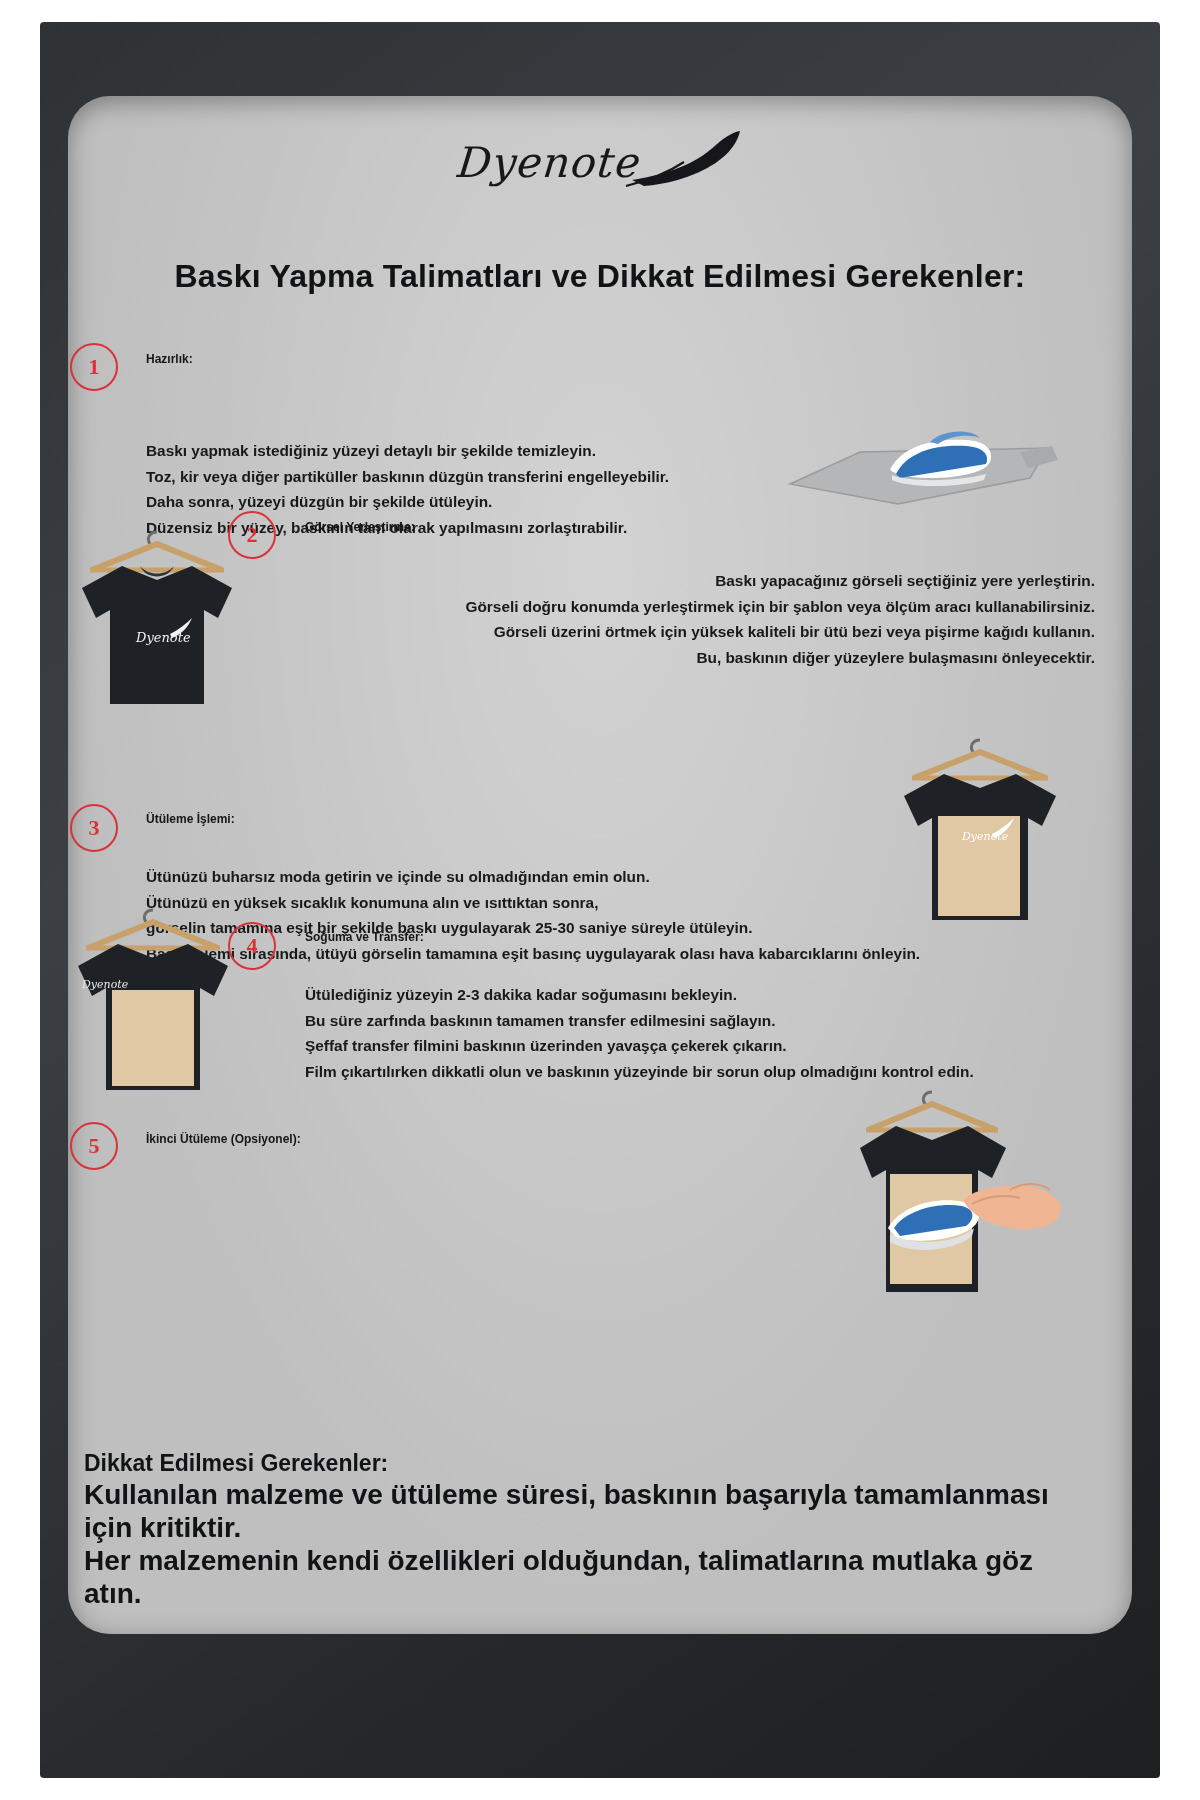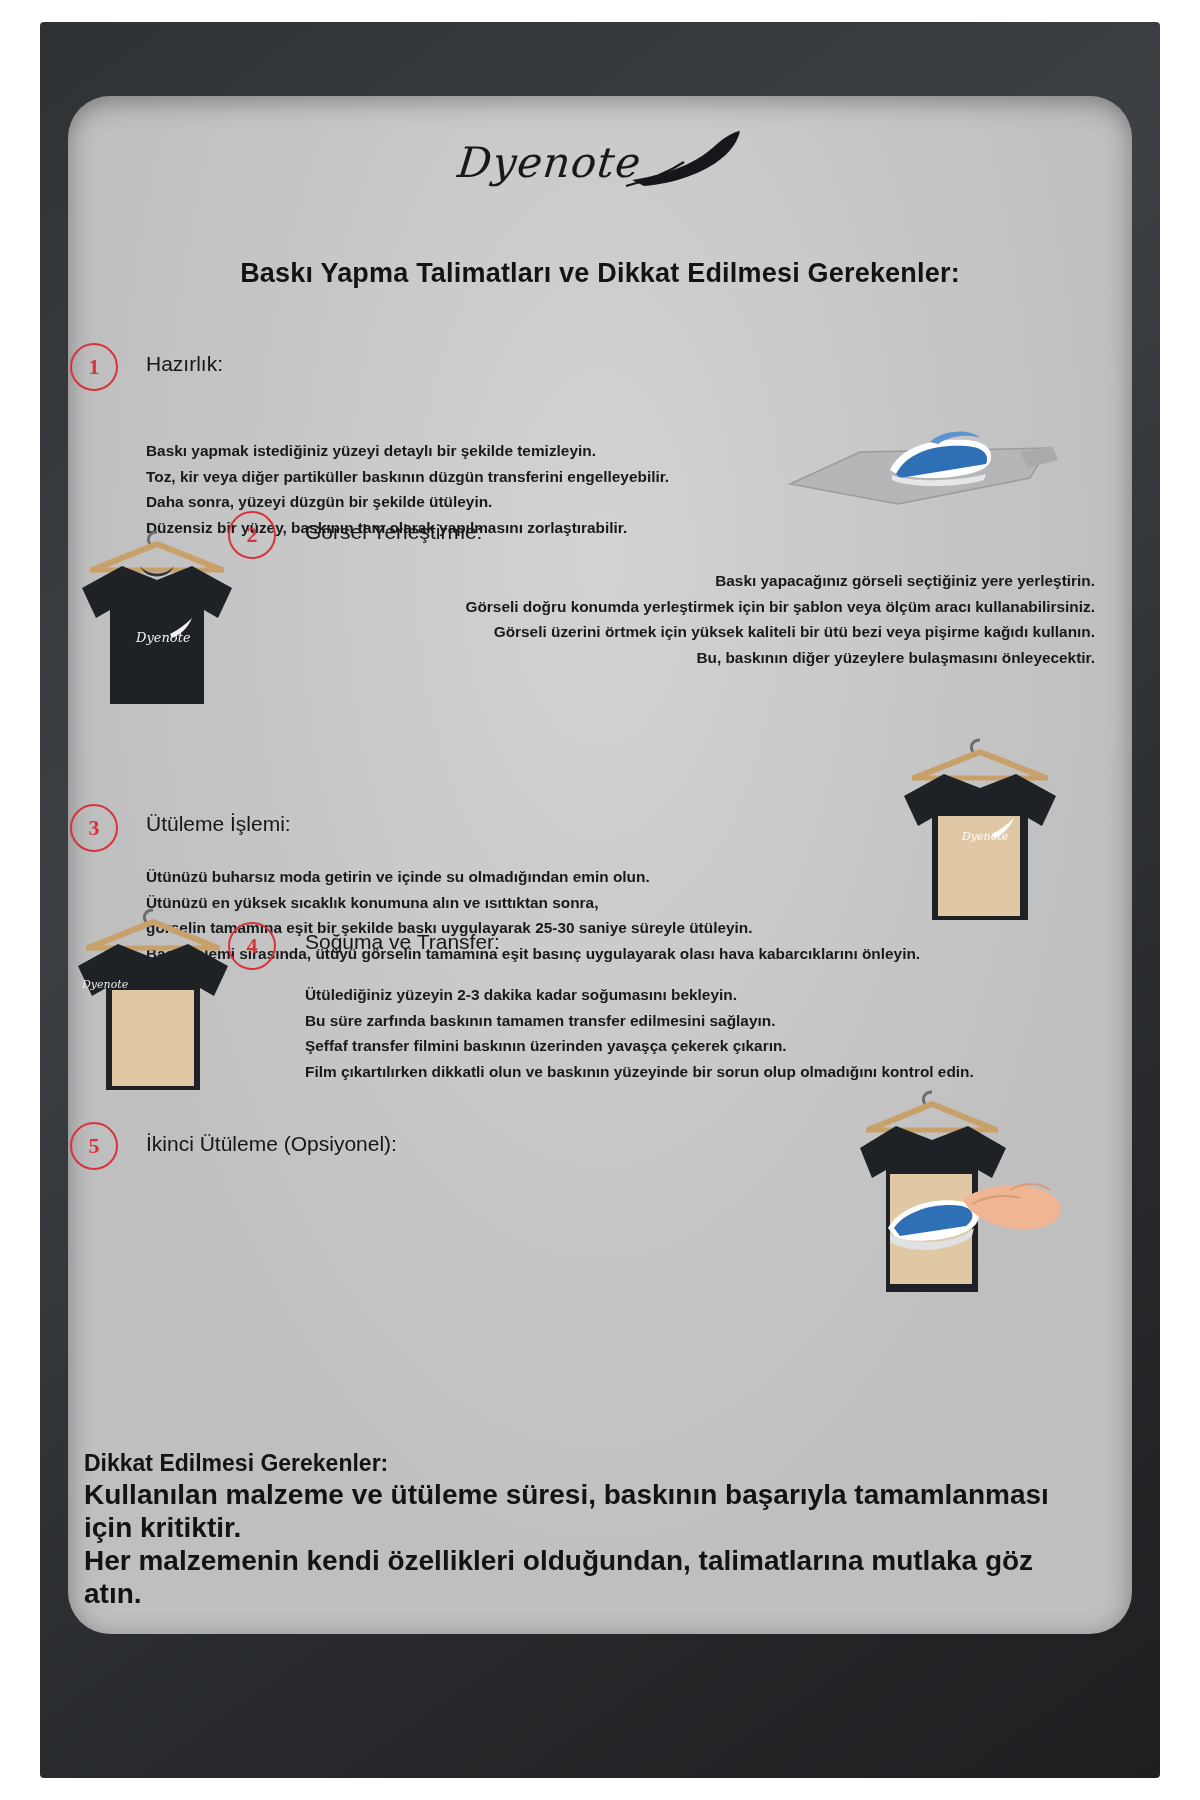--- a/index.html
+++ b/index.html
@@ -78,21 +78,21 @@
     height: 62px;
   }
 
   
   .main-title {
     position: absolute;
     left: 0;
     top: 258px;
     width: 1200px;
     text-align: center;
-    font-size: 27px;
+    font-size: 32px;
     font-weight: bold;
     color: #111315;
     letter-spacing: .2px;
   }
 
   
   .step-num {
     position: absolute;
     width: 44px;
     height: 44px;
@@ -103,22 +103,22 @@
     font-weight: 600;
     display: flex;
     align-items: center;
     justify-content: center;
     font-family: "Liberation Serif", serif;
     background: transparent;
   }
 
   .step-title {
     position: absolute;
-    font-size: 21px;
-    font-weight: normal;
+    font-size: 12px;
+    font-weight: bold;
     color: #141618;
   }
   .step-body {
     position: absolute;
     font-size: 15.4px;
     font-weight: bold;
     color: #17191b;
     line-height: 25.5px;
     white-space: pre-line;
   }

